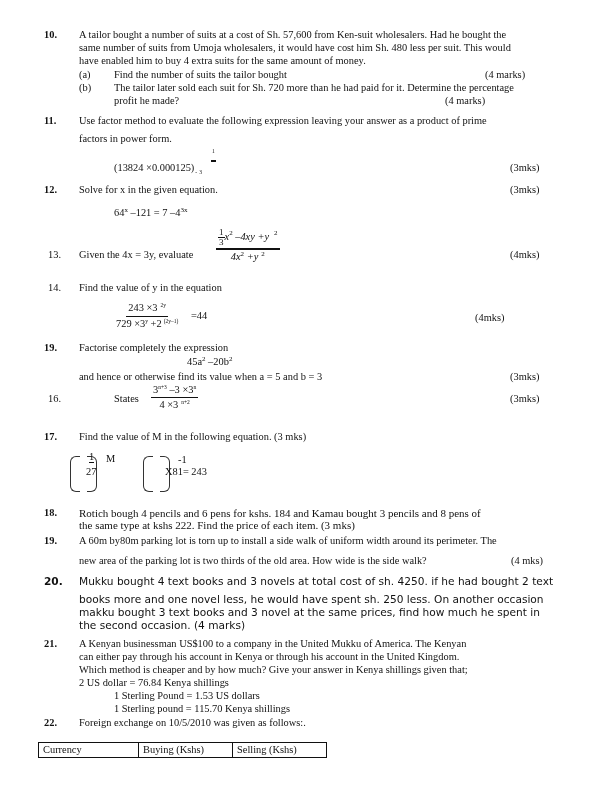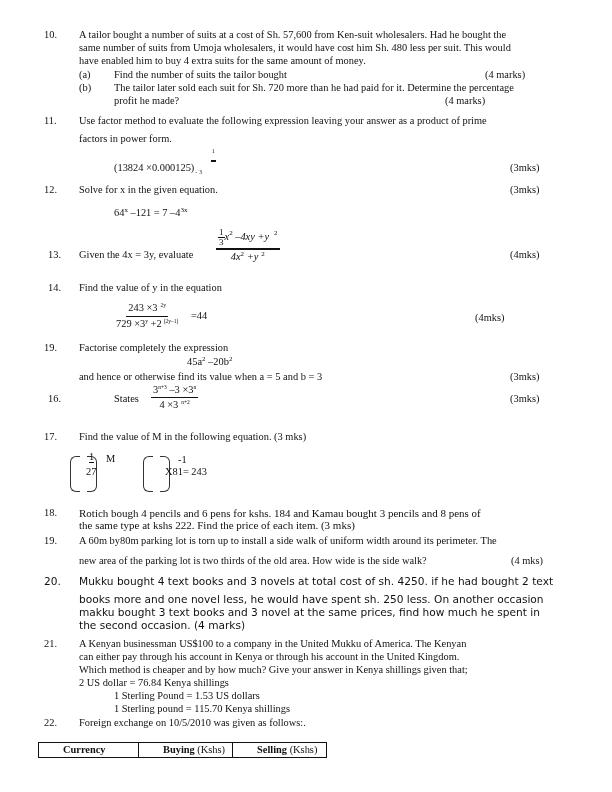--- a/index.html
+++ b/index.html
@@ -5,40 +5,40 @@
     * { margin: 0; padding: 0; box-sizing: border-box; }
     html, body { width: 612px; height: 792px; background: #ffffff; overflow: hidden; }
     body {
       position: relative;
       font-family: "Liberation Serif", "DejaVu Serif", serif;
       font-size: 10.4px;
       color: #111111;
       line-height: 1.2;
     }
     .abs { position: absolute; white-space: nowrap; }
-    .num { left: 44px; }
+    .num { left: 44px; font-weight: bold; }
     .txt { left: 79px; }
     .sans { font-family: "DejaVu Sans", "Liberation Sans", sans-serif; font-size: 10.6px; }
     sup, .sup { font-size: 7px; vertical-align: super; line-height: 0; }
     .tiny { font-size: 5.5px; }
     .frac { display: inline-flex; flex-direction: column; align-items: center; vertical-align: middle; }
     .frac .top { padding: 0 2px 1px 2px; border-bottom: 1px solid #111; text-align: center; }
     .frac .bot { padding: 1px 2px 0 2px; text-align: center; font-family: Liberation Serif, serif; }
     .frac.thick .top { border-bottom: 2px solid #111; }
     .mini-frac { display: inline-flex; flex-direction: column; align-items: center; vertical-align: middle; font-size: 9px; line-height: 1; }
     .mini-frac .t { border-bottom: 1px solid #111; padding: 0 1px; }
     .paren {
       position: absolute; width: 10px; height: 36px;
       border: 1px solid #333; border-radius: 6px;
     }
     .paren.l { border-right: none; border-top-right-radius: 0; border-bottom-right-radius: 0; }
     .paren.r { border-left: none; border-top-left-radius: 0; border-bottom-left-radius: 0; }
     table.fx { position: absolute; left: 38px; top: 742px; border-collapse: collapse; }
     table.fx td { border: 1px solid #111; padding: 1px 4px; font-size: 10.4px; height: 15px; }
-    table.fx td b { font-weight: bold; margin-left: 20px; }
+    table.fx td b { font-weight: normal; }
   </style>
 </head>
 <body>
 
 <div>
   <div class="abs num" style="top:29px">10.</div>
   <div class="abs txt" style="top:29px">A tailor bought a number of suits at a cost of Sh. 57,600 from Ken-suit wholesalers. Had he bought the</div>
   <div class="abs txt" style="top:42px">same number of suits from Umoja wholesalers, it would have cost him Sh. 480 less per suit. This would</div>
   <div class="abs txt" style="top:55px">have enabled him to buy 4 extra suits for the same amount of money.</div>
   <div class="abs" style="left:79px;top:69px">(a)</div>

